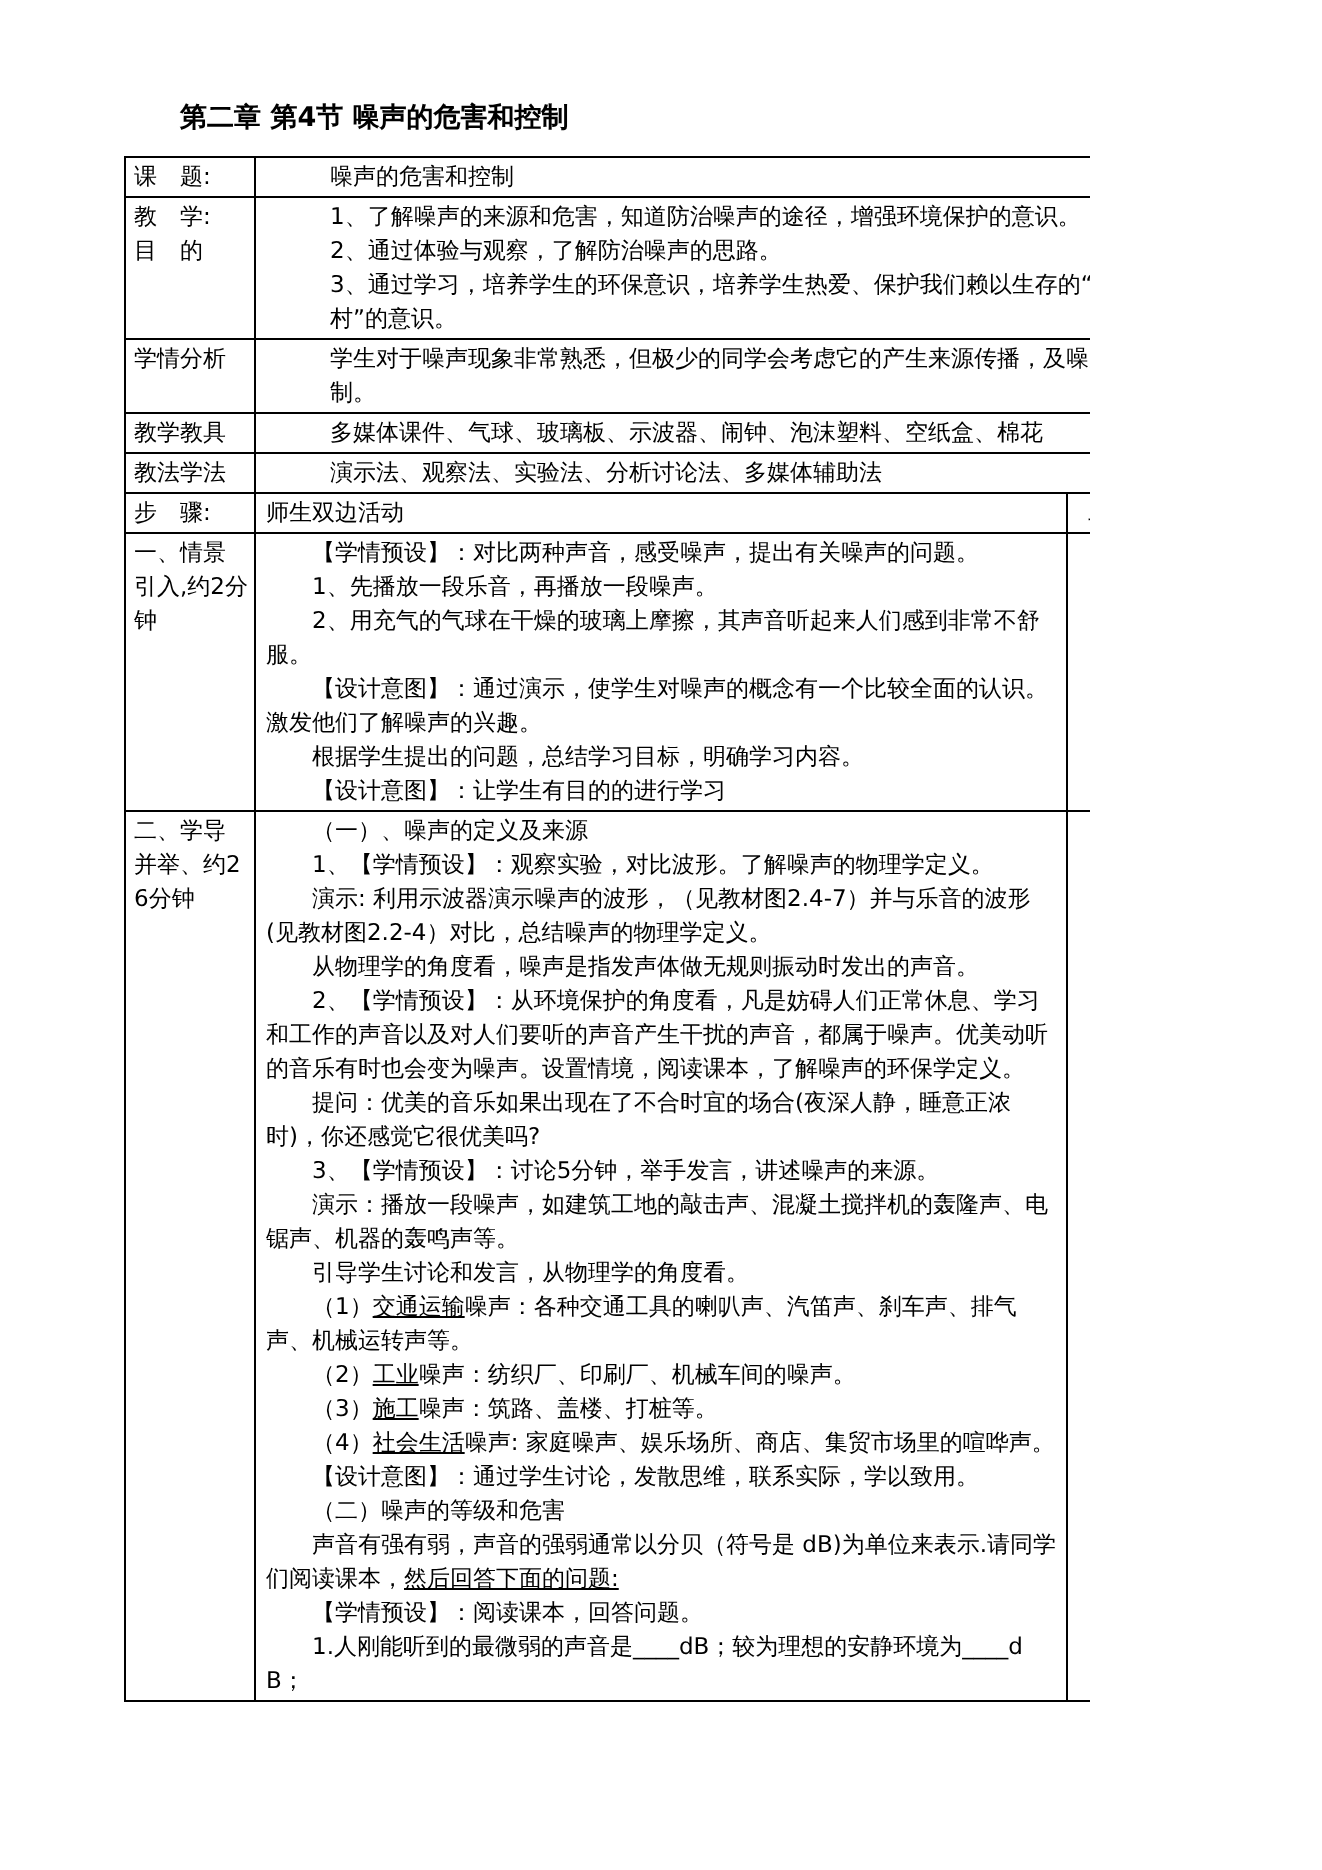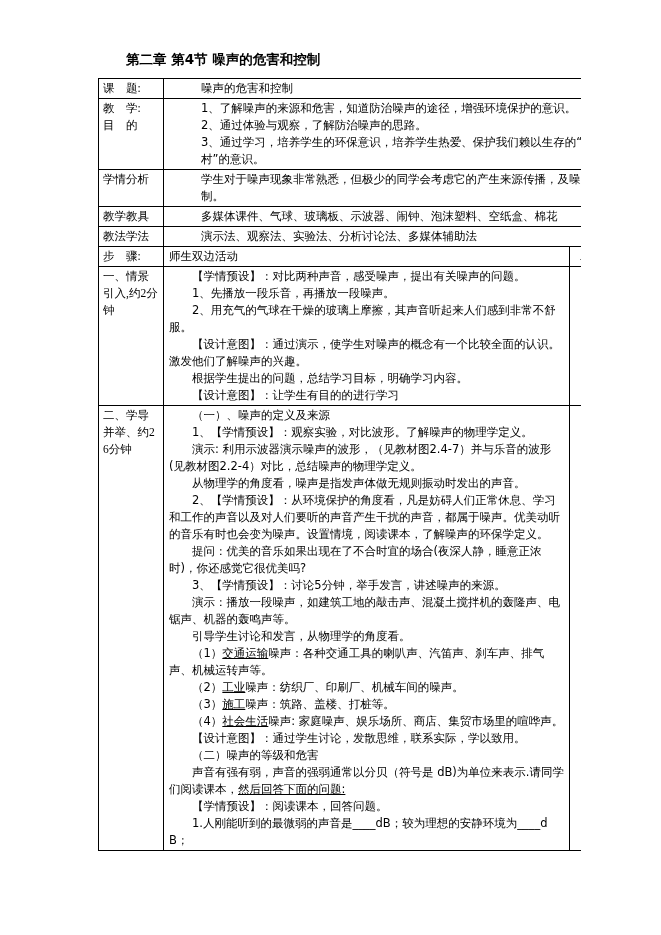--- a/index.html
+++ b/index.html
@@ -1,38 +1,38 @@
 <!DOCTYPE html>
 <html><head>
 <meta charset="utf-8">
 <style>
   html,body{margin:0;padding:0;}
   body{
     width:661px;height:935px;background:#ffffff;color:#000000;
     font-family:"DejaVu Sans","Liberation Sans",sans-serif;
     -webkit-font-smoothing:none;
   }
-  .page{position:relative;width:545px;height:935px;background:#ffffff;overflow:hidden;margin-left:36px;}
+  .page{position:relative;width:545px;height:935px;background:#ffffff;overflow:hidden;}
   .doc-title{
     position:absolute;left:90px;top:50px;margin:0;
     font-size:13.5px;font-weight:bold;line-height:18px;white-space:nowrap;
   }
   table.lesson{
     position:absolute;left:62px;top:78px;width:538px;
     border-collapse:collapse;table-layout:fixed;
   }
   col.c1{width:65px;}
   col.c2{width:406px;}
   col.c3{width:67px;}
   td{
     border:1px solid #000000;vertical-align:top;
     padding:1px 5px;font-size:11.5px;line-height:17px;
   }
   td.lbl{padding:1px 3px 1px 4px;word-break:break-all;}
-  td.lbl div{white-space:pre;font-family:Liberation Serif, serif;}
+  td.lbl div{white-space:pre;}
   td.content p{margin:0;text-indent:0;word-break:break-all;padding-left:32px;}
   td.activity p{margin:0;text-indent:2em;word-break:break-all;}
   td.step-center{}
   td.notes-head{text-align:center;}
   td.notes{padding:0;}
   span.u{text-decoration:underline;}
 </style>
 </head>
 <body>
 

